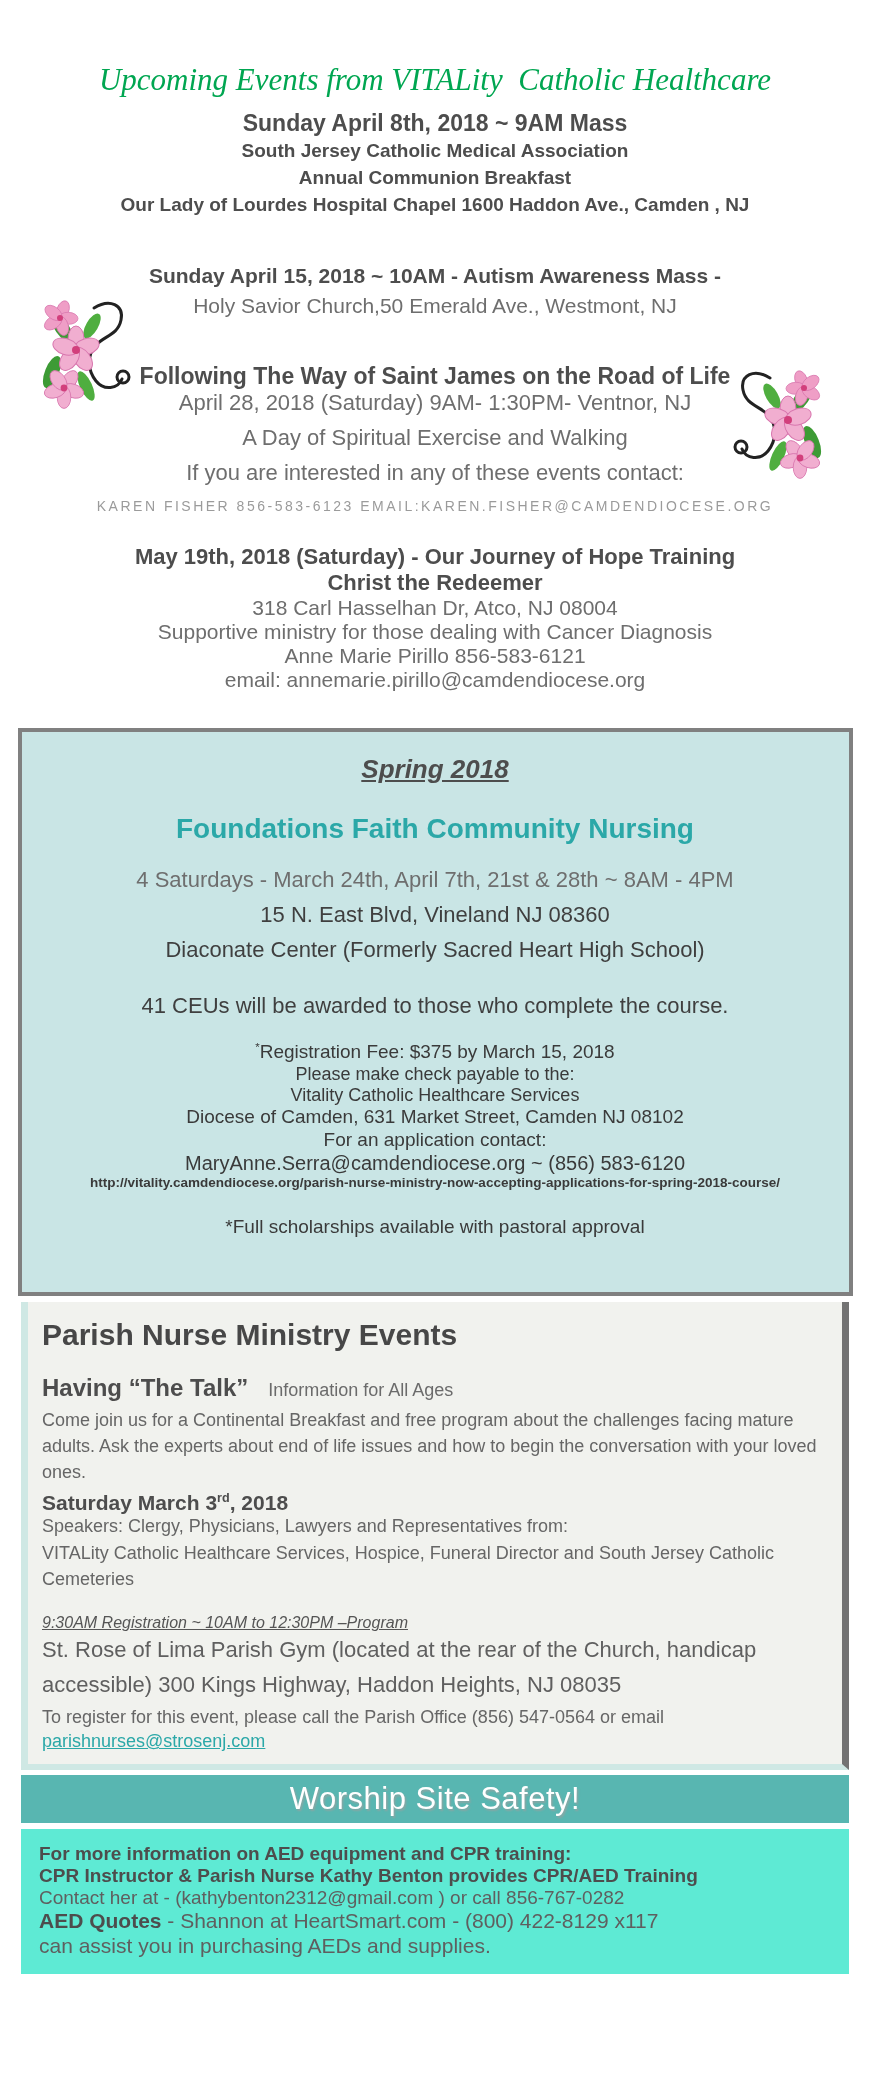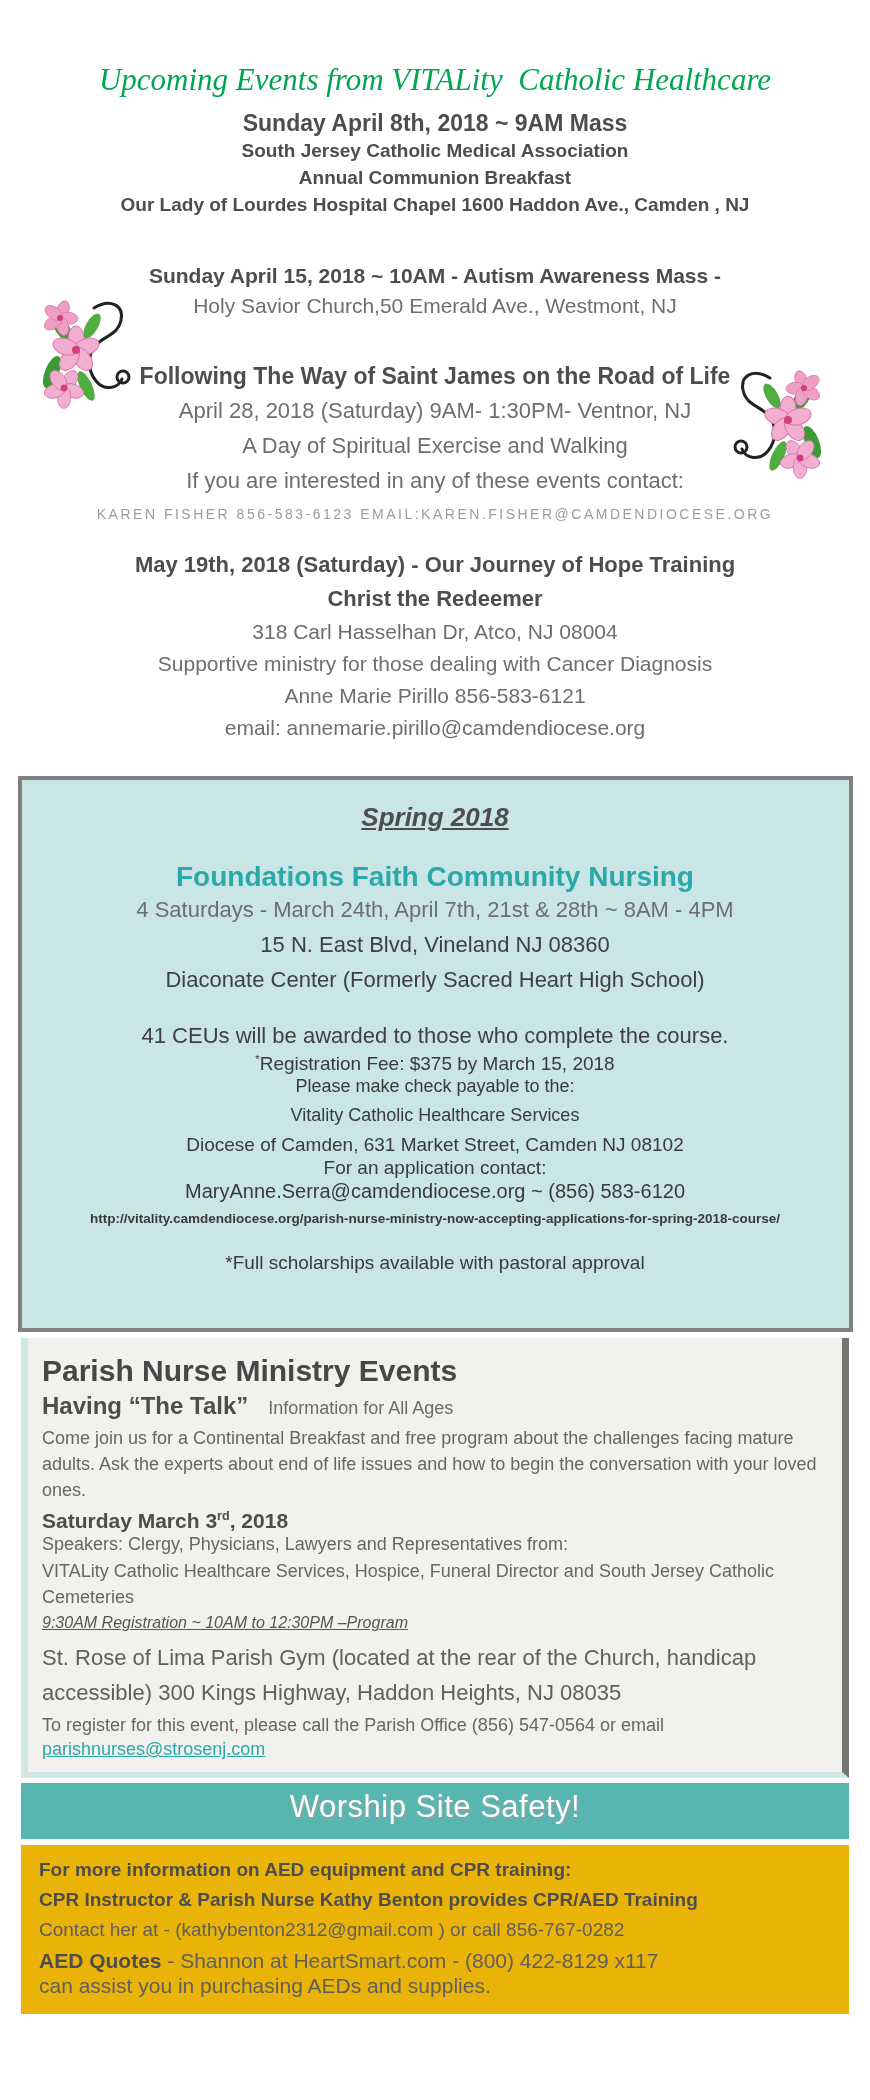--- a/index.html
+++ b/index.html
@@ -30,29 +30,29 @@
           border-right:7px solid #737373;border-bottom:6px solid #CFE8E4;
           padding:16px 14px 12px 14px;color:#666;}
   .parish-heading{font-size:30px;font-weight:bold;color:#474747;}
   .talk-title{font-size:24px;font-weight:bold;color:#4d4d4d;}
   .talk-sub{font-size:18px;color:#6b6b6b;margin-left:20px;}
   .para{font-size:18px;line-height:26px;color:#666;}
   .program{font-size:16px;font-style:italic;text-decoration:underline;color:#555;}
   .venue-big{font-size:22px;line-height:35px;color:#5f5f5f;}
   .link{color:#2BA8A8;text-decoration:underline;font-size:18px;display:inline-block;}
   
-  .banner{width:828px;height:56px;margin:5px auto 6px;background:#58B6B1;text-align:center;}
+  .banner{width:828px;height:48px;margin:5px auto 6px;background:#58B6B1;text-align:center;}
   .banner span{font-size:31px;line-height:48px;color:#ffffff;letter-spacing:.5px;
                text-shadow:1.5px 1.5px 2px #8aa6a4;}
-  .footer{width:790px;margin:0 auto;background:#eab308;padding:14px 20px 16px 18px;}
+  .footer{width:790px;margin:0 auto;background:#5eead4;padding:14px 20px 16px 18px;}
   .f19{font-size:19px;}
   .f21{font-size:21px;}
   .freg{color:#5f5f5f;}
   .mt3{margin-top:3px;}.mt5{margin-top:5px;}.mt6{margin-top:6px;}.mt7{margin-top:1px;}
-  .mt8{margin-top:8px;}.mt9{margin-top:9px;}.mt10{margin-top:4px;}.mt12{margin-top:12px;}
+  .mt8{}.mt9{margin-top:9px;}.mt10{margin-top:22px;}.mt12{margin-top:12px;}
   .mt26{margin-top:26px;}.mt30{margin-top:30px;}.mt45{margin-top:45px;}
   .mt48{margin-top:48px;}
   .flower{position:absolute;}
   .flower.right{transform:scaleX(-1);}
   sup{font-size:60%;}
 </style>
 </head>
 <body>
 
 <div class="page">

